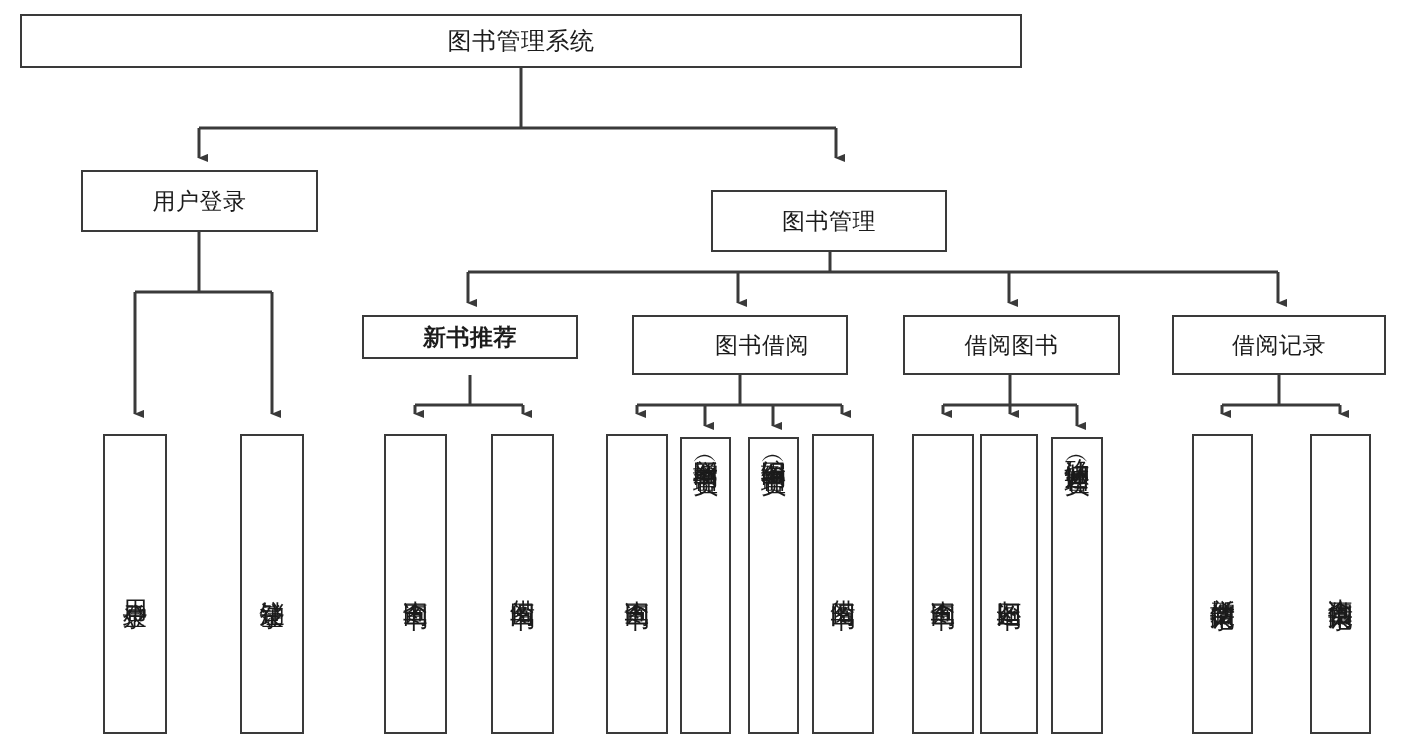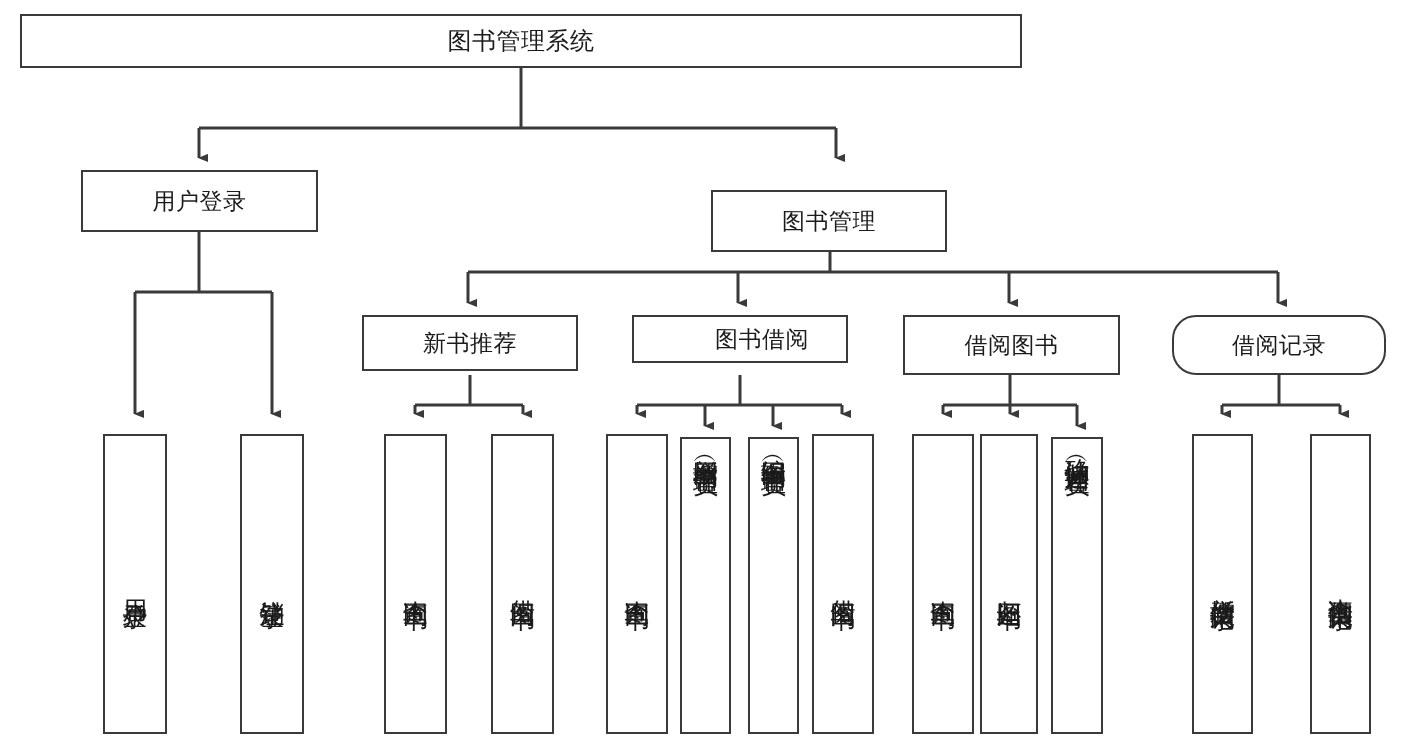--- a/index.html
+++ b/index.html
@@ -138,30 +138,30 @@
     <span class="node-label">图书管理系统</span>
   </div>
 
   <div class="node horiz" style="left:81px; top:170px; width:237px; height:62px;">
     <span class="node-label">用户登录</span>
   </div>
   <div class="node horiz" style="left:711px; top:170px; width:236px; height:62px;margin-top:20px;">
     <span class="node-label">图书管理</span>
   </div>
 
-  <div class="node horiz" style="left:362px; top:315px; width:216px; height:56px;">
+  <div class="node horiz" style="left:362px; top:315px; width:216px; height:44px;font-weight:bold;">
     <span class="node-label">新书推荐</span>
   </div>
-  <div class="node horiz" style="left:632px; top:315px; width:216px; height:48px;padding-left:44px;">
+  <div class="node horiz" style="left:632px; top:315px; width:216px; height:60px;padding-left:44px;">
     <span class="node-label">图书借阅</span>
   </div>
   <div class="node horiz" style="left:903px; top:315px; width:217px; height:60px;">
     <span class="node-label">借阅图书</span>
   </div>
-  <div class="node horiz" style="left:1172px; top:315px; width:214px; height:60px;border-radius:24px;">
+  <div class="node horiz" style="left:1172px; top:315px; width:214px; height:60px;">
     <span class="node-label">借阅记录</span>
   </div>
 
   <div class="node vert centered" style="left:103px; top:434px; width:64px; height:300px;">
     <span class="node-label">用户登录</span>
   </div>
   <div class="node vert centered" style="left:240px; top:434px; width:64px; height:300px;">
     <span class="node-label">注销登录</span>
   </div>
 

